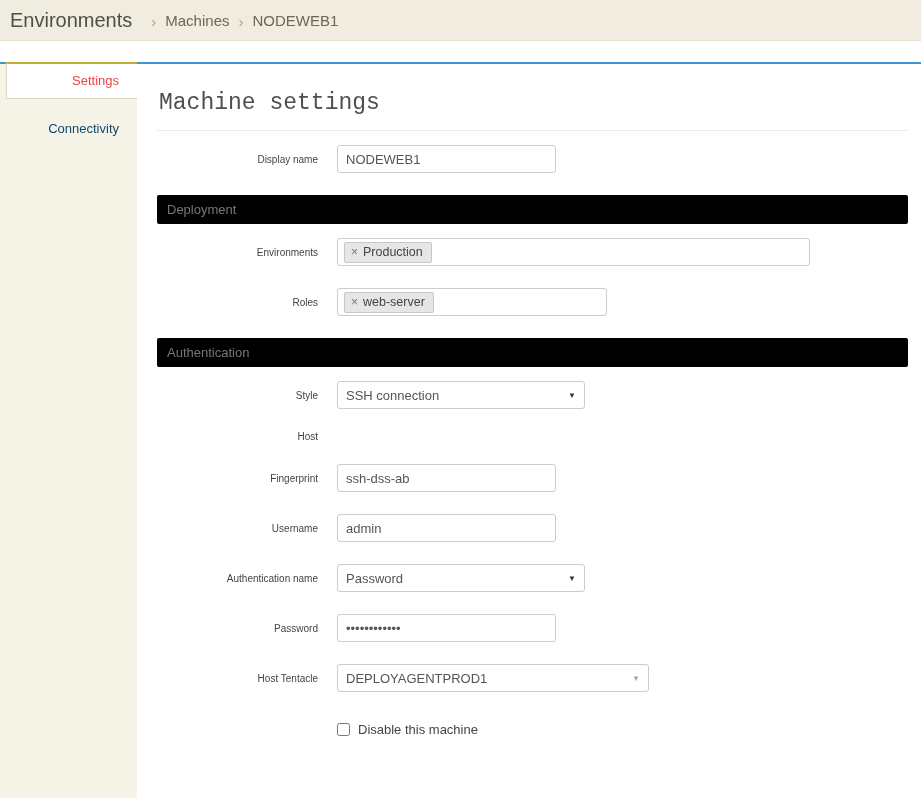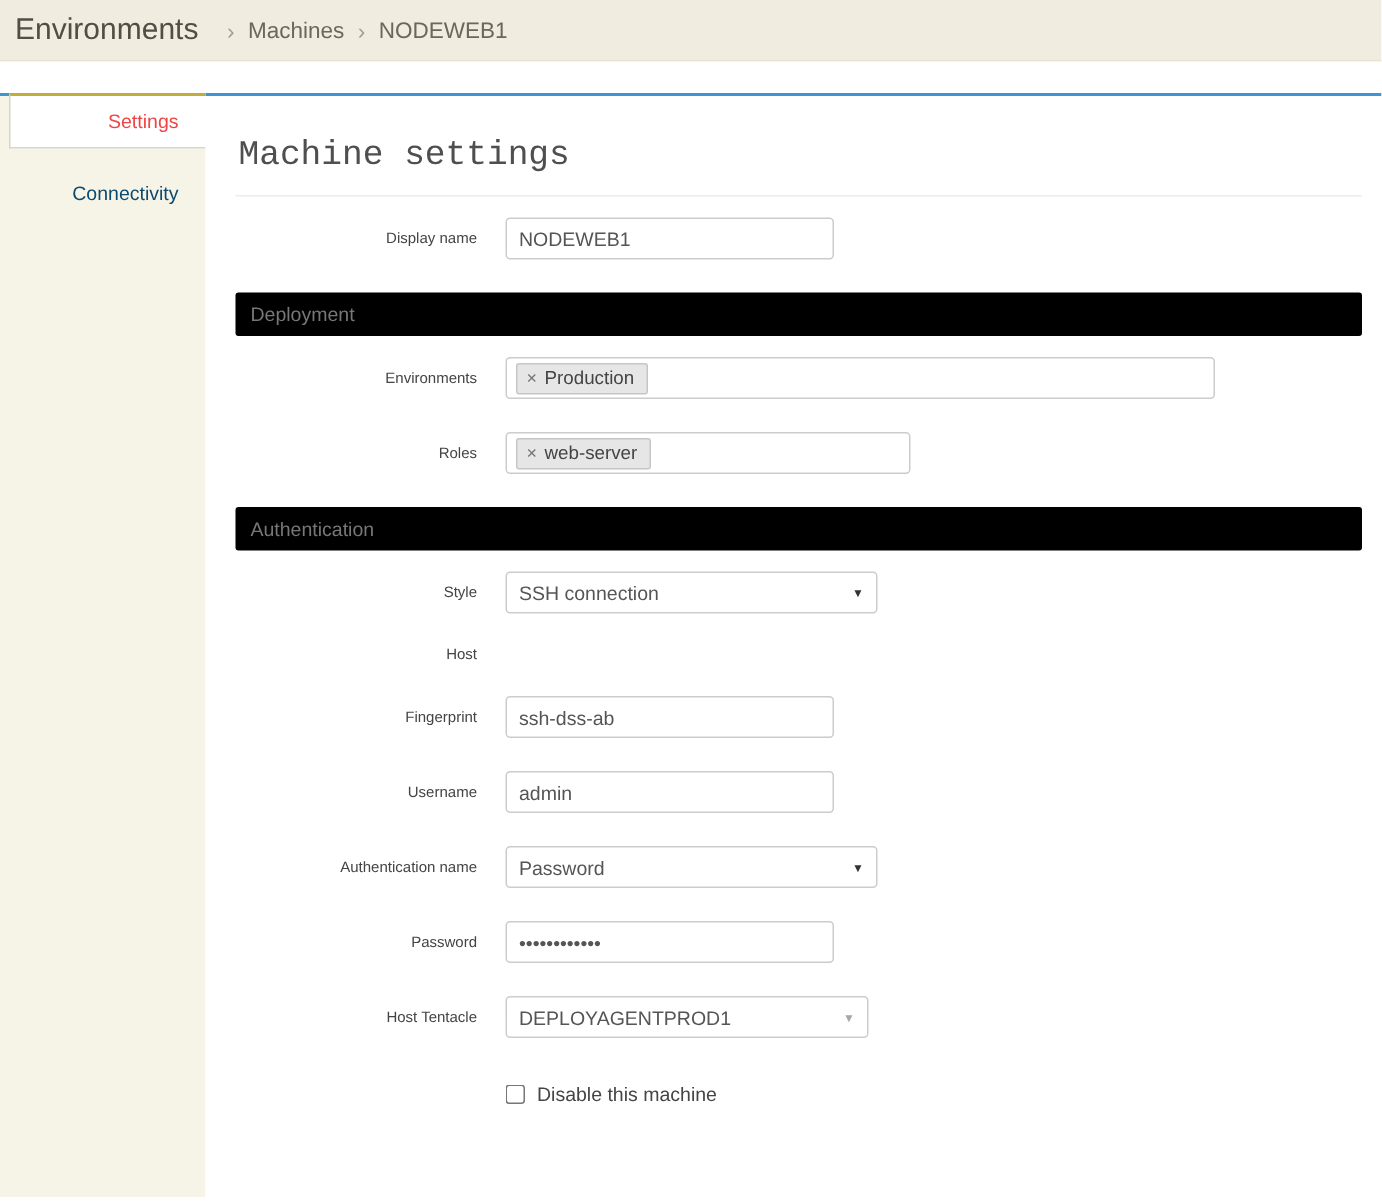--- a/index.html
+++ b/index.html
@@ -168,21 +168,21 @@
     padding: 0 8px;
     font-size: 13px;
     color: #555;
     cursor: pointer;
   }
   .selectbox .caret {
     margin-left: auto;
     font-size: 8px;
     color: #333;
   }
-  .selectbox.wide { width: 242px; gap: 20px; }
+  .selectbox.wide { width: 312px; gap: 20px; }
   .selectbox.wide .caret { color: #a7a7a7; }
 
   .check-row {
     display: flex;
     align-items: center;
     margin: 30px 0 0 180px;
   }
   .check-row input[type="checkbox"] {
     width: 13px; height: 13px;
     margin-right: 8px;

